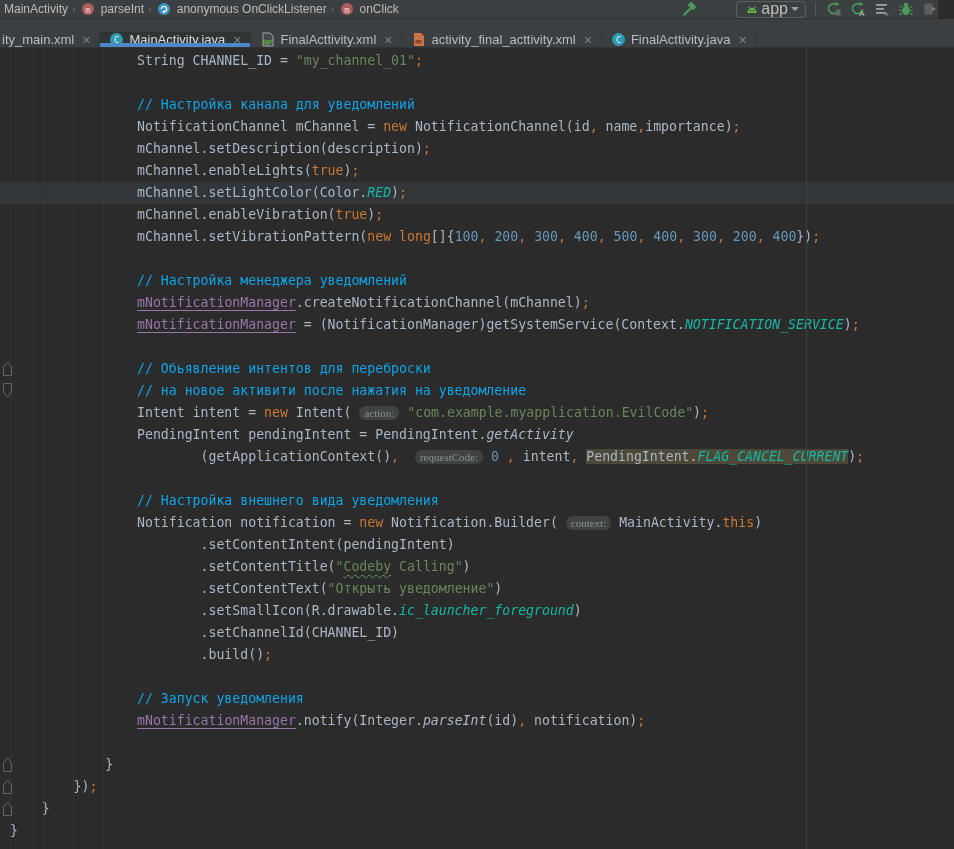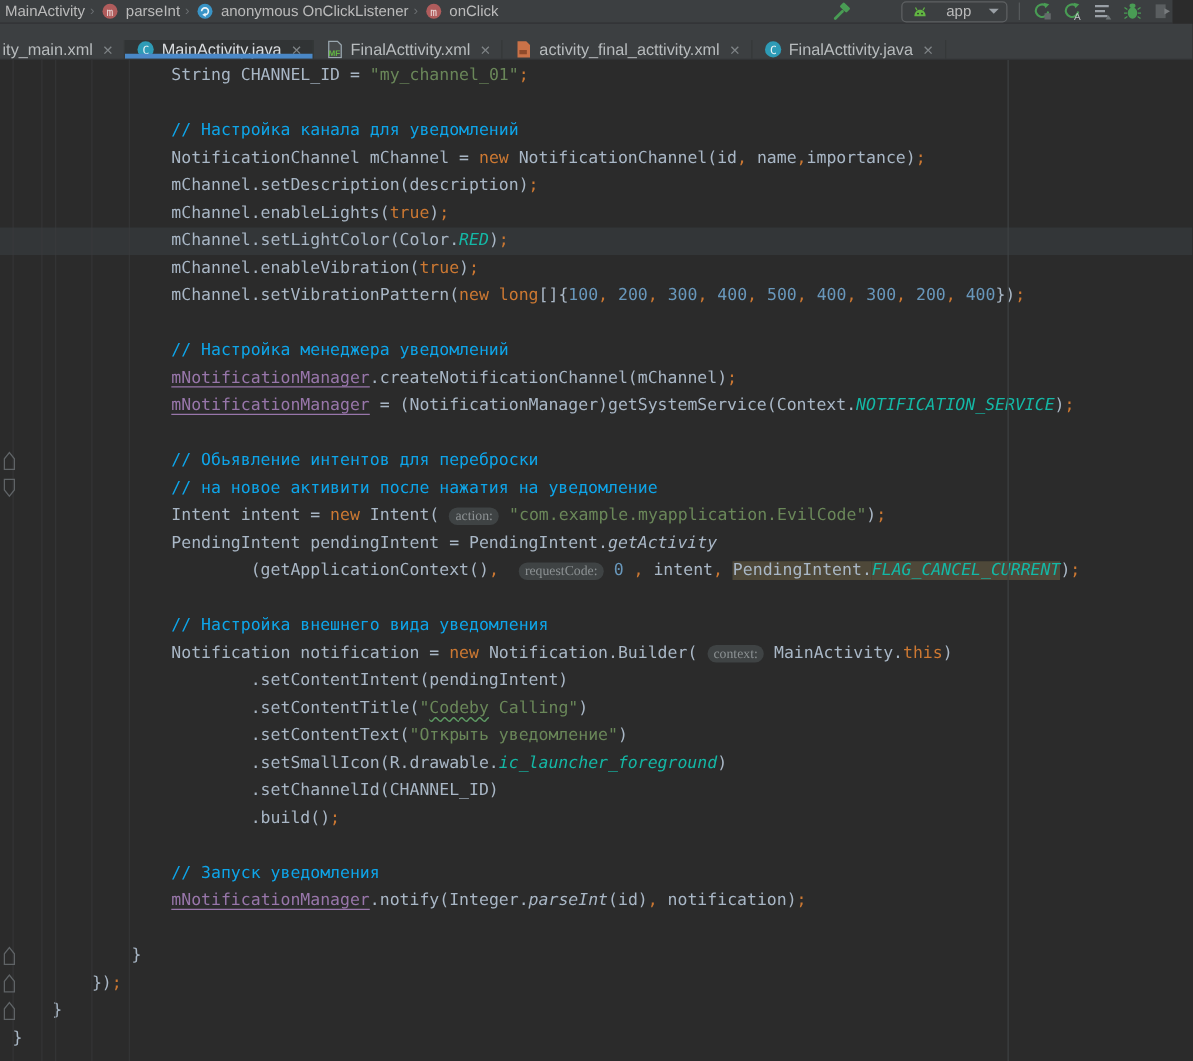--- a/index.html
+++ b/index.html
@@ -5,21 +5,21 @@
   html,body{margin:0;padding:0;}
   body{width:954px;height:849px;background:#2b2b2b;font-family:"Liberation Sans",sans-serif;overflow:hidden;position:relative;}
   #app{position:absolute;inset:0;width:954px;height:849px;}
 
   
   .toolbar{position:absolute;top:0;left:0;right:16px;height:19px;background:#3c3f41;border-bottom:1px solid #2f3133;box-sizing:border-box;display:flex;align-items:center;}
   .crumbs{display:flex;align-items:center;padding-left:4px;color:#bbbbbb;font-size:12px;white-space:nowrap;}
   .crumb{display:flex;align-items:center;gap:4px;}
   .crumb-sep{color:#6a6e71;margin:0 4px;font-size:11px;}
   .toolbar-right{margin-left:auto;display:flex;align-items:center;gap:7px;padding-right:0;}
-  .selector{display:flex;align-items:center;gap:12px;border:1px solid #5e6163;border-radius:4px;height:15px;padding:0 6px;color:#bbbbbb;font-size:12px;box-sizing:content-box;margin-left:31px;}
+  .selector{display:flex;align-items:center;gap:1px;border:1px solid #5e6163;border-radius:4px;height:15px;padding:0 6px;color:#bbbbbb;font-size:16px;box-sizing:content-box;margin-left:31px;}
   .dd-arrow{width:0;height:0;border-left:4px solid transparent;border-right:4px solid transparent;border-top:4px solid #9aa0a6;margin-left:2px;}
   .tool-btn{width:17px;height:17px;display:flex;align-items:center;justify-content:center;}
   .tb-sep{width:1px;height:14px;background:#55595b;margin:0 2px;}
 
   
   .tabbar{position:absolute;top:19px;left:0;right:0;height:29px;background:#3c3f41;border-bottom:1px solid #313335;box-sizing:border-box;display:flex;align-items:flex-end;overflow:hidden;}
   .tab{display:flex;align-items:center;gap:5px;padding:0 9px;font-size:13px;color:#b8bcbe;border-right:1px solid #353839;position:relative;white-space:nowrap;}
   .tab.first{padding-left:2px;}
   .tab.selected{background:#313435;color:#dadde0;}
   .tab.selected::after{content:"";position:absolute;left:0;right:0;bottom:0;height:4px;background:#4a88c7;}

